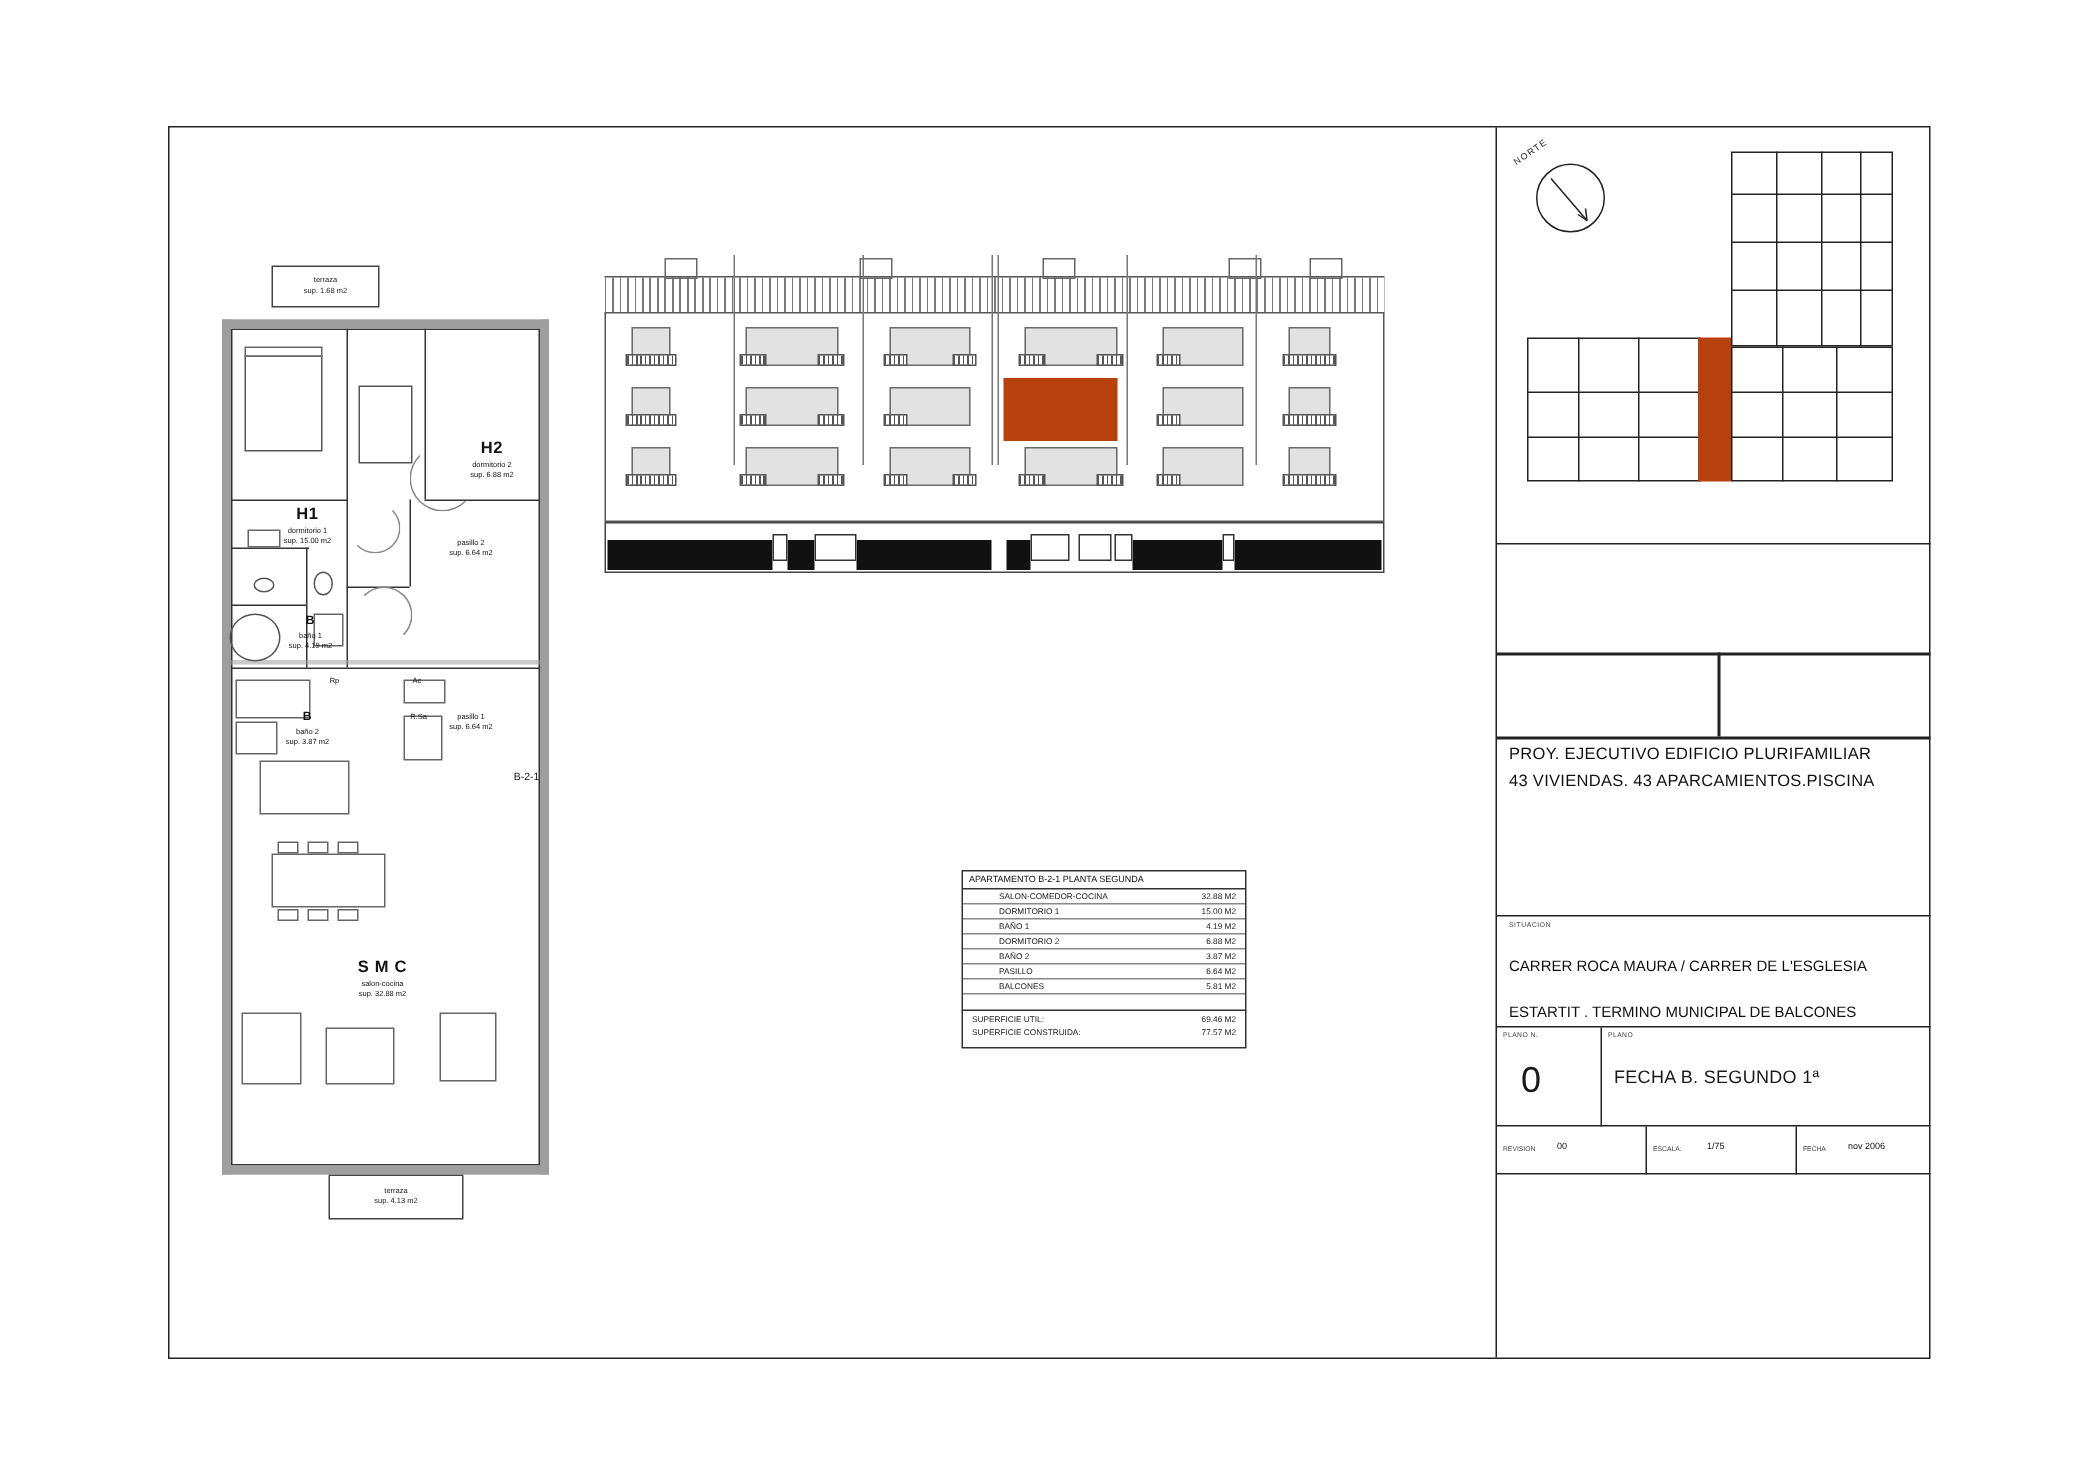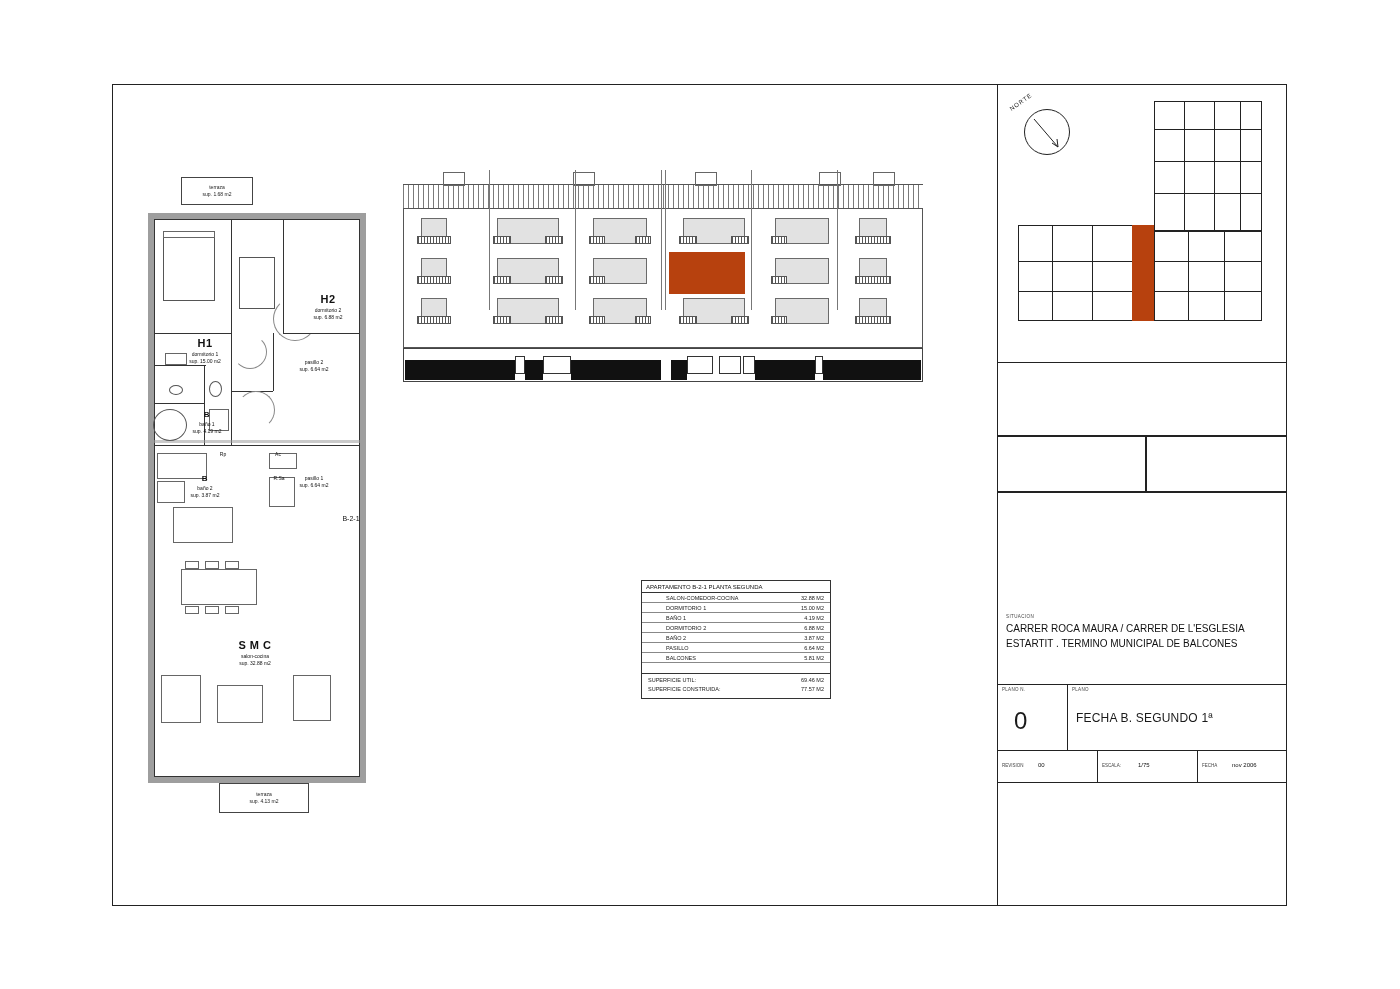--- a/index.html
+++ b/index.html
@@ -63,21 +63,21 @@
   .kp-hl{position:absolute;background:#b7410e;}
   .north{position:absolute;left:10px;top:14px;width:60px;height:60px;}
   .north .c{position:absolute;left:16px;top:10px;width:44px;height:44px;border:1px solid #222;border-radius:50%;}
   .north .n{position:absolute;left:0px;top:0px;font-size:6px;transform:rotate(-35deg);letter-spacing:1px;}
 
   .tb-title{position:absolute;left:0;top:406px;width:289px;height:120px;border-bottom:1.5px solid #222;box-sizing:border-box;padding:6px 8px 0 8px;}
   .t1{font-size:11px;letter-spacing:.2px;color:#111;margin-bottom:6px;}
   .t2{font-size:11px;letter-spacing:.2px;color:#111;}
   .tb-sit{position:absolute;left:0;top:526px;width:289px;height:74px;border-bottom:1.5px solid #222;box-sizing:border-box;padding:3px 8px 0 8px;}
   .sit-key{font-size:4.5px;color:#444;letter-spacing:.4px;}
-  .s1,.s2{font-size:10px;color:#111;margin-top:4px;}
+  .s1,.s2{font-size:10px;color:#111;margin-top:20px;}
   .tb-plano{position:absolute;left:0;top:600px;width:289px;height:66px;border-bottom:1.5px solid #222;box-sizing:border-box;}
   .pl-num{position:absolute;left:0;top:0;width:70px;height:66px;border-right:1.5px solid #222;box-sizing:border-box;}
   .pl-num .v{position:absolute;left:16px;top:22px;font-size:24px;}
   .pl-name{position:absolute;left:70px;top:0;width:219px;height:66px;box-sizing:border-box;}
   .pl-name .v{position:absolute;left:8px;top:26px;font-size:12px;letter-spacing:.2px;}
   .tb-foot{position:absolute;left:0;top:666px;width:289px;height:32px;border-bottom:1.5px solid #222;box-sizing:border-box;}
   .ft{position:absolute;top:0;height:32px;box-sizing:border-box;}
   .ft .k{position:absolute;left:4px;top:12px;font-size:4.5px;color:#444;}
   .ft .v{position:absolute;left:40px;top:11px;font-size:6px;color:#111;}
 
@@ -365,20 +365,24 @@
         <div class="kp-line" style="left:54px;top:140px;width:1px;height:96px;"></div>
         <div class="kp-line" style="left:94px;top:140px;width:1px;height:96px;"></div>
 
         <div class="kp-hl" style="left:134px;top:140px;width:22px;height:96px;"></div>
       </div>
 
       <div class="div-h" style="left:0;top:350px;width:289px;"></div>
       <div class="div-h" style="left:0;top:406px;width:289px;"></div>
       <div class="div-v" style="left:147px;top:350px;height:56px;"></div>
 
+      <div class="tb-title">
+        <div class="t1">PROY. EJECUTIVO EDIFICIO PLURIFAMILIAR</div>
+        <div class="t2">43 VIVIENDAS. 43 APARCAMIENTOS.PISCINA</div>
+      </div>
 
       <div class="tb-sit">
         <div class="sit-key">SITUACION</div>
         <div class="s1">CARRER ROCA MAURA / CARRER DE L'ESGLESIA</div>
         <div class="s2">ESTARTIT . TERMINO MUNICIPAL DE BALCONES</div>
       </div>
 
       <div class="tb-plano">
         <div class="pl-num">
           <div class="tb-key">PLANO N.</div>

